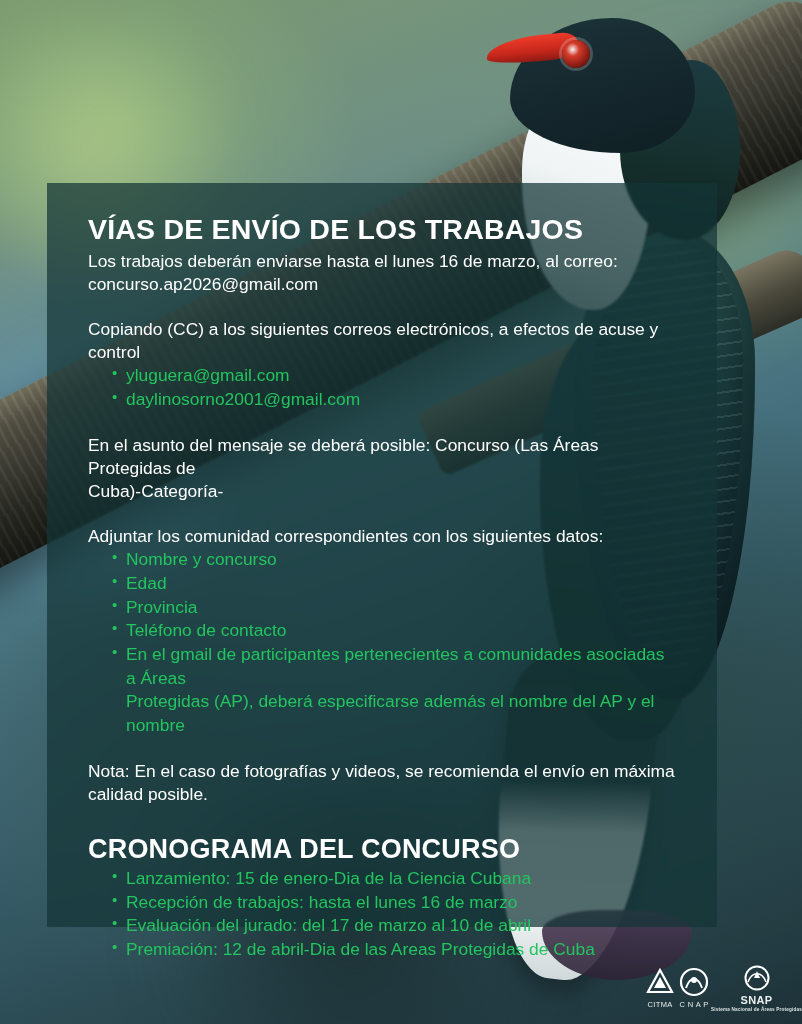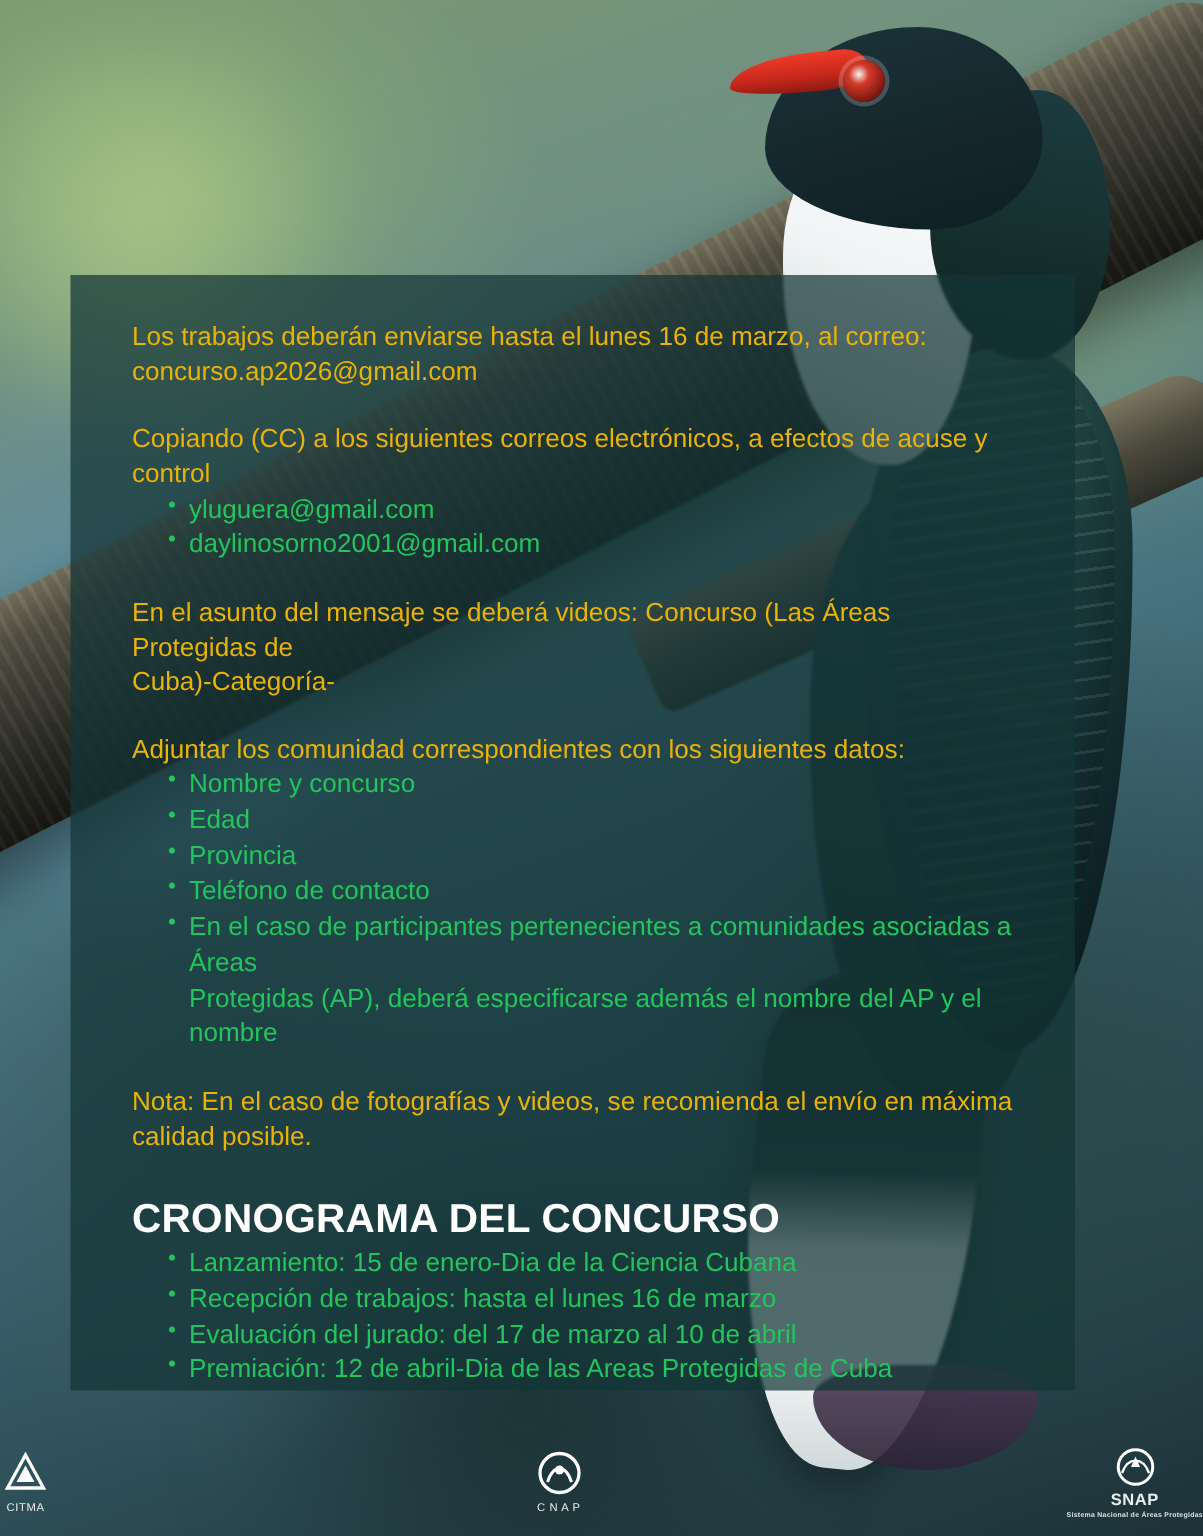--- a/index.html
+++ b/index.html
@@ -199,21 +199,21 @@
     font-size: 27px;
     font-weight: bold;
     letter-spacing: 0.2px;
     line-height: 1.15;
   }
   p.body, .body {
     margin: 0;
     font-size: 17.4px;
     line-height: 1.33;
     font-weight: 400;
-    color: #eab308;
+    color: #ffffff;
   }
   .gap-md { height: 22px; }
   .gap-lg { height: 28px; }
   ul.bullets {
     margin: 0;
     padding: 0 0 0 24px;
     list-style: none;
   }
   ul.bullets li {
     position: relative;
@@ -233,22 +233,21 @@
 
   
   .footer {
     position: absolute;
     left: 0;
     right: 0;
     bottom: 8px;
     height: 58px;
     display: flex;
     align-items: center;
-    justify-content: space-between;
-    gap: 26px;
+    justify-content: flex-end;
   }
   .logo {
     display: flex;
     flex-direction: column;
     align-items: center;
     color: #ffffff;
   }
   .logo .glyph {
     width: 34px;
     height: 34px;
@@ -287,49 +286,50 @@
     <div class="bird-nape"></div>
     <div class="bird-head"></div>
     <div class="bird-beak"></div>
     <div class="bird-eye"></div>
     <div class="bird-foot"></div>
   </div>
 
   <div class="panel">
     <div class="panel-inner">
 
+      <h1 class="heading">VÍAS DE ENVÍO DE LOS TRABAJOS</h1>
 
       <p class="body">Los trabajos deberán enviarse hasta el lunes 16 de marzo, al correo:</p>
       <p class="body">concurso.ap2026@gmail.com</p>
 
       <div class="gap-md"></div>
 
       <p class="body">Copiando (CC) a los siguientes correos electrónicos, a efectos de acuse y control</p>
 
       <ul class="bullets">
         <li>yluguera@gmail.com</li>
         <li>daylinosorno2001@gmail.com</li>
       </ul>
 
       <div class="gap-md"></div>
 
-      <p class="body">En el asunto del mensaje se deberá videos: Concurso (Las Áreas Protegidas de</p>
+      <p class="body">En el asunto del mensaje se deberá posible: Concurso (Las Áreas Protegidas de</p>
       <p class="body">Cuba)-Categoría-</p>
 
       <div class="gap-md"></div>
 
       <p class="body">Adjuntar los comunidad correspondientes con los siguientes datos:</p>
 
       <ul class="bullets">
         <li>Nombre y concurso</li>
         <li>Edad</li>
         <li>Provincia</li>
         <li>Teléfono de contacto</li>
         <li>
-          <span class="cont">En el caso de participantes pertenecientes a comunidades asociadas a Áreas</span>
+          <span class="cont">En el gmail de participantes pertenecientes a comunidades asociadas a Áreas</span>
           <span class="cont">Protegidas (AP), deberá especificarse además el nombre del AP y el nombre</span>
         </li>
       </ul>
 
       <div class="gap-md"></div>
 
       <p class="body">Nota: En el caso de fotografías y videos, se recomienda el envío en máxima</p>
       <p class="body">calidad posible.</p>
 
       <div class="gap-lg"></div>

